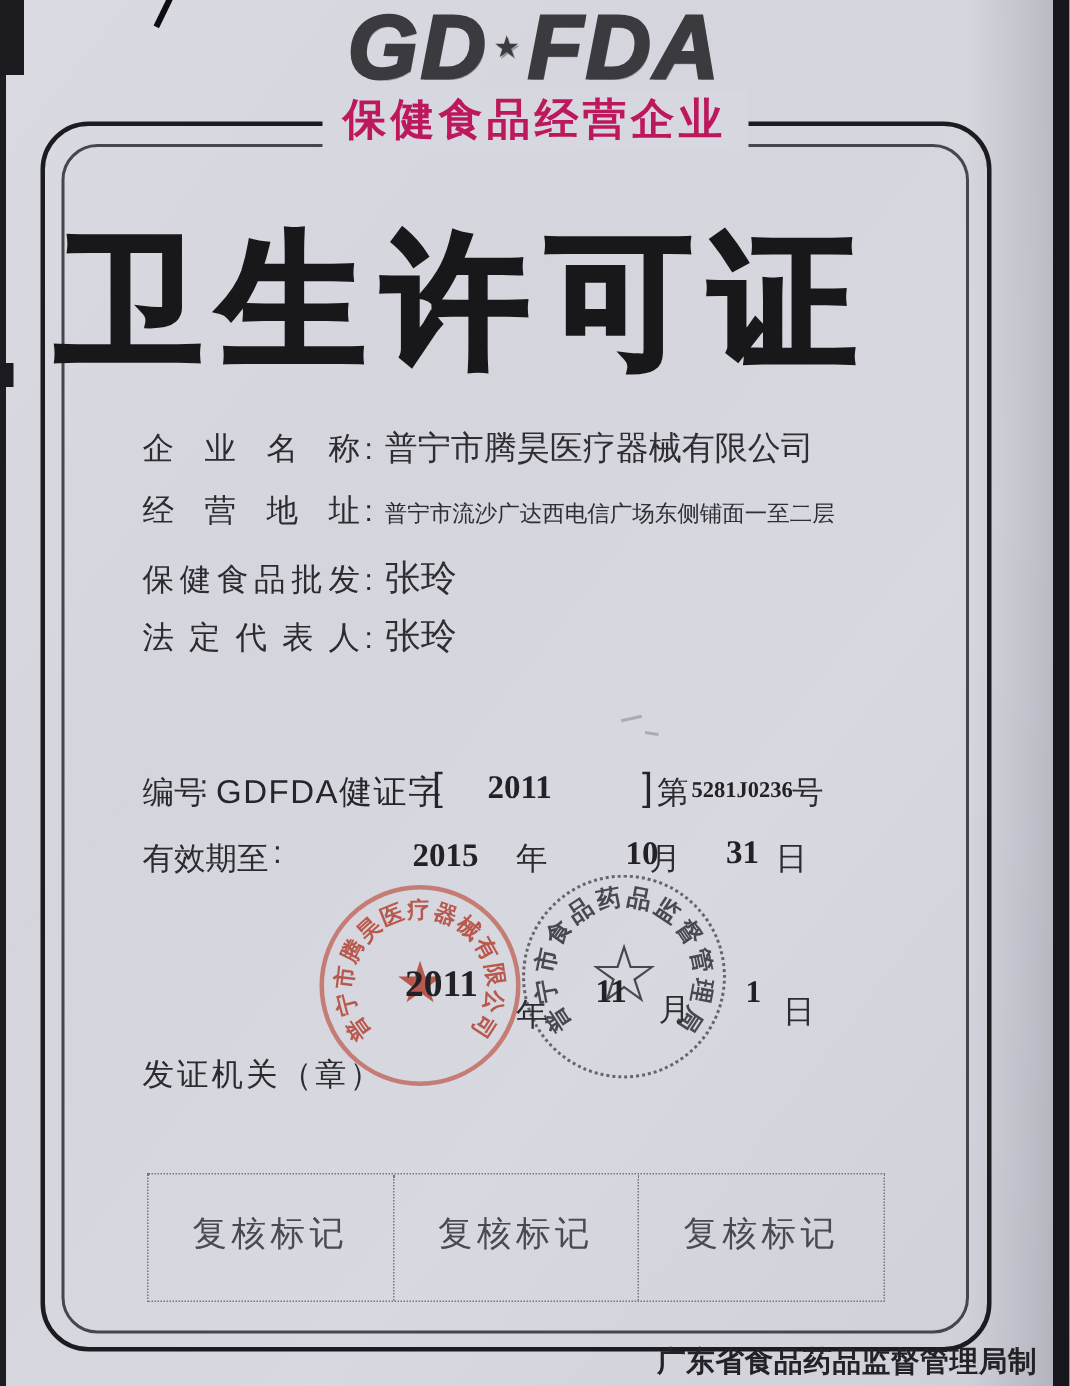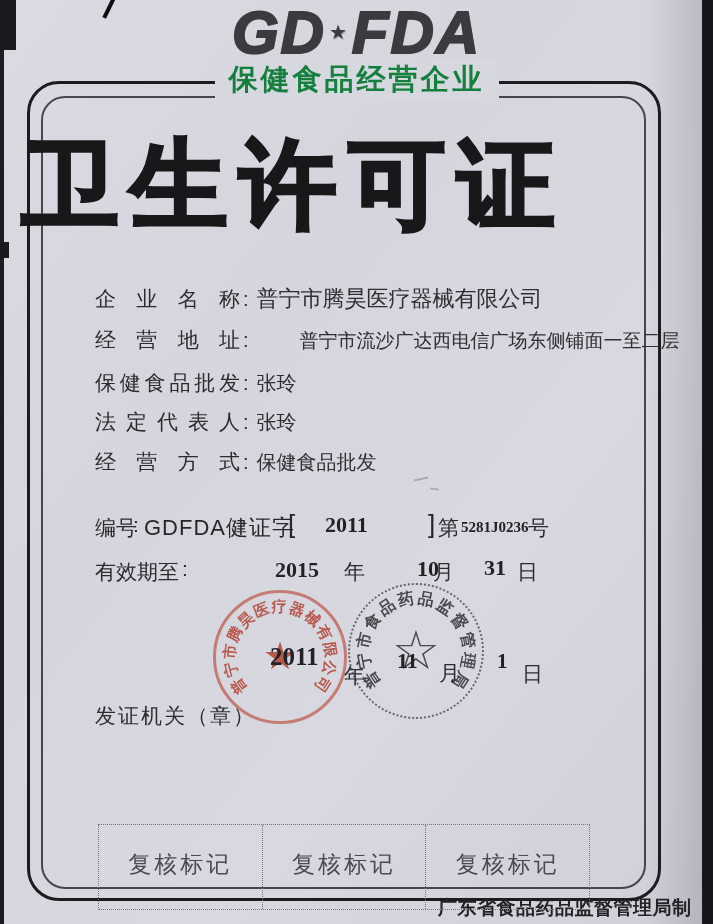--- a/index.html
+++ b/index.html
@@ -17,40 +17,40 @@
     background:linear-gradient(to right,rgba(40,40,60,0) 0%,rgba(40,40,60,.16) 100%);pointer-events:none;}
   .smudge{position:absolute;background:rgba(90,90,105,.35);}
 
   
   .logo{position:absolute;left:0;top:1px;width:713px;text-align:center;
     font-style:italic;font-weight:700;font-size:60px;line-height:62px;letter-spacing:2px;
     color:#3a3a3f;-webkit-text-stroke:2px #3a3a3f;text-shadow:1px 1px 0 rgba(30,30,35,.35);}
   .logo-star{font-size:20px;-webkit-text-stroke:0;vertical-align:14px;margin:0 3px;}
   .banner{position:absolute;left:50%;top:60px;transform:translateX(-50%);
     background:#d7d7df;padding:0 14px;font-size:29px;font-weight:700;letter-spacing:3px;
-    color:#15803d;white-space:nowrap;z-index:3;}
+    color:#be185d;white-space:nowrap;z-index:3;}
 
   
   .outer-border{position:absolute;left:27px;top:81px;width:628px;height:814px;
     border:3.5px solid #1c1c20;border-radius:32px;}
   .inner-border{position:absolute;left:41px;top:96px;width:601px;height:789px;
     border:2px solid rgba(45,45,52,.85);border-radius:24px;}
 
-  .title{position:absolute;left:0;top:128px;width:588px;margin:0;text-align:center;
+  .title{position:absolute;left:0;top:128px;width:588px;margin:16px;text-align:center;
     font-size:97px;line-height:1.18;font-weight:900;letter-spacing:12px;color:#18181b;
     -webkit-text-stroke:3px #18181b;}
 
   
   .field{position:absolute;left:95px;white-space:nowrap;}
   .flabel{display:inline-block;width:146px;font-size:21px;letter-spacing:1px;color:#2b2b30;
     text-align:justify;text-align-last:justify;vertical-align:baseline;}
   .fcolon{font-size:20px;margin:0 8px 0 2px;color:#2b2b30;}
-  .fvalue{font-size:20px;color:#2e2e33;}
+  .fvalue{font-size:24px;color:#2e2e33;}
   .v-name{font-size:22px;}
-  .v-addr{font-size:19px;margin-left:43px;}
+  .v-addr{font-size:15px;}
 
   .txt{position:absolute;white-space:nowrap;}
   .cjk21{font-size:21px;color:#2b2b30;}
   .serifnum{font-family:"Liberation Serif","DejaVu Serif",serif;font-weight:700;color:#222226;}
   .bracket{font-size:26px;font-weight:400;color:#26262a;}
   .serial{font-family:"Liberation Serif","DejaVu Serif",serif;font-size:15px;font-weight:700;color:#222226;}
 
   
   .seal{position:absolute;border-radius:50%;z-index:2;}
   .seal-company{left:213px;top:590px;width:128px;height:128px;
@@ -59,21 +59,21 @@
     border:2.5px dotted rgba(48,48,54,.8);opacity:.85;}
   .arc-ch{position:absolute;left:50%;top:50%;font-weight:700;}
   .seal-company .arc-ch{font-size:15px;}
   .seal-authority .arc-ch{font-size:16px;}
   .seal-star{position:absolute;left:50%;top:50%;transform:translate(-50%,-52%);line-height:1;}
   .seal-company .seal-star{font-size:38px;}
   .seal-authority .seal-star{font-size:54px;font-weight:400;}
   .date-part{z-index:4;}
 
   
-  .review-box{position:absolute;left:98px;top:824px;width:490px;height:84px;
+  .review-box{position:absolute;left:98px;top:782px;width:490px;height:84px;
     border:1.5px dotted #76767e;display:flex;z-index:1;}
   .review-cell{flex:1;display:flex;align-items:center;justify-content:center;
     border-right:1.5px dotted #76767e;}
   .review-cell:last-child{border-right:none;}
   .review-label{font-size:23px;letter-spacing:3px;color:#4a4a52;padding-bottom:6px;}
 
   .footer{position:absolute;left:438px;top:895px;font-size:19px;font-weight:700;
     letter-spacing:.5px;color:#232327;white-space:nowrap;}
 </style>
 </head>
@@ -104,23 +104,20 @@
     <span class="flabel">企业名称</span><span class="fcolon">:</span><span class="fvalue v-name">普宁市腾昊医疗器械有限公司</span>
   </div>
   <div class="field" style="top:326px;">
     <span class="flabel">经营地址</span><span class="fcolon">:</span><span class="fvalue v-addr">普宁市流沙广达西电信广场东侧铺面一至二层</span>
   </div>
   <div class="field" style="top:369px;">
     <span class="flabel">保健食品批发</span><span class="fcolon">:</span><span class="fvalue">张玲</span>
   </div>
   <div class="field" style="top:408px;">
     <span class="flabel">法定代表人</span><span class="fcolon">:</span><span class="fvalue">张玲</span>
-  </div>
-  <div class="field" style="top:448px;">
-    <span class="flabel">经营方式</span><span class="fcolon">:</span><span class="fvalue">保健食品批发</span>
   </div>
 
   <div>
     <span class="txt cjk21" style="left:95px;top:514px;">编号</span>
     <span class="txt cjk21" style="left:133px;top:513px;">:</span>
     <span class="txt" style="left:144px;top:513px;font-size:22px;letter-spacing:1px;color:#26262a;">GDFDA健证字</span>
     <span class="txt bracket" style="left:288px;top:509px;">[</span>
     <span class="txt serifnum" style="left:325px;top:512px;font-size:22px;">2011</span>
     <span class="txt bracket" style="left:428px;top:509px;">]</span>
     <span class="txt cjk21" style="left:438px;top:514px;">第</span>

